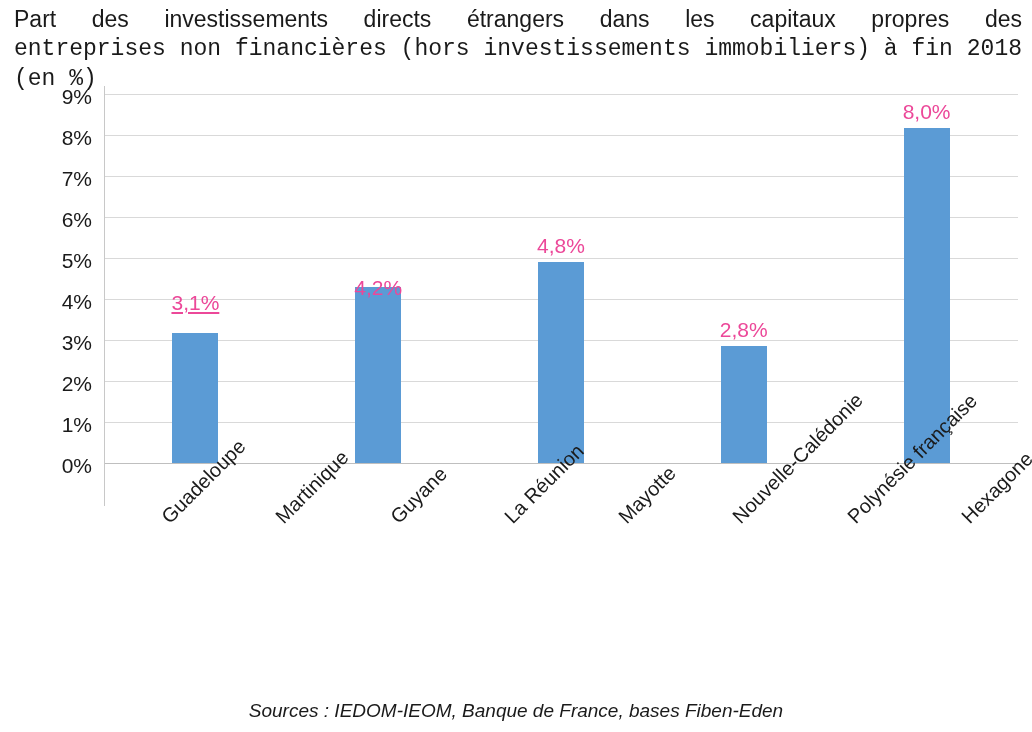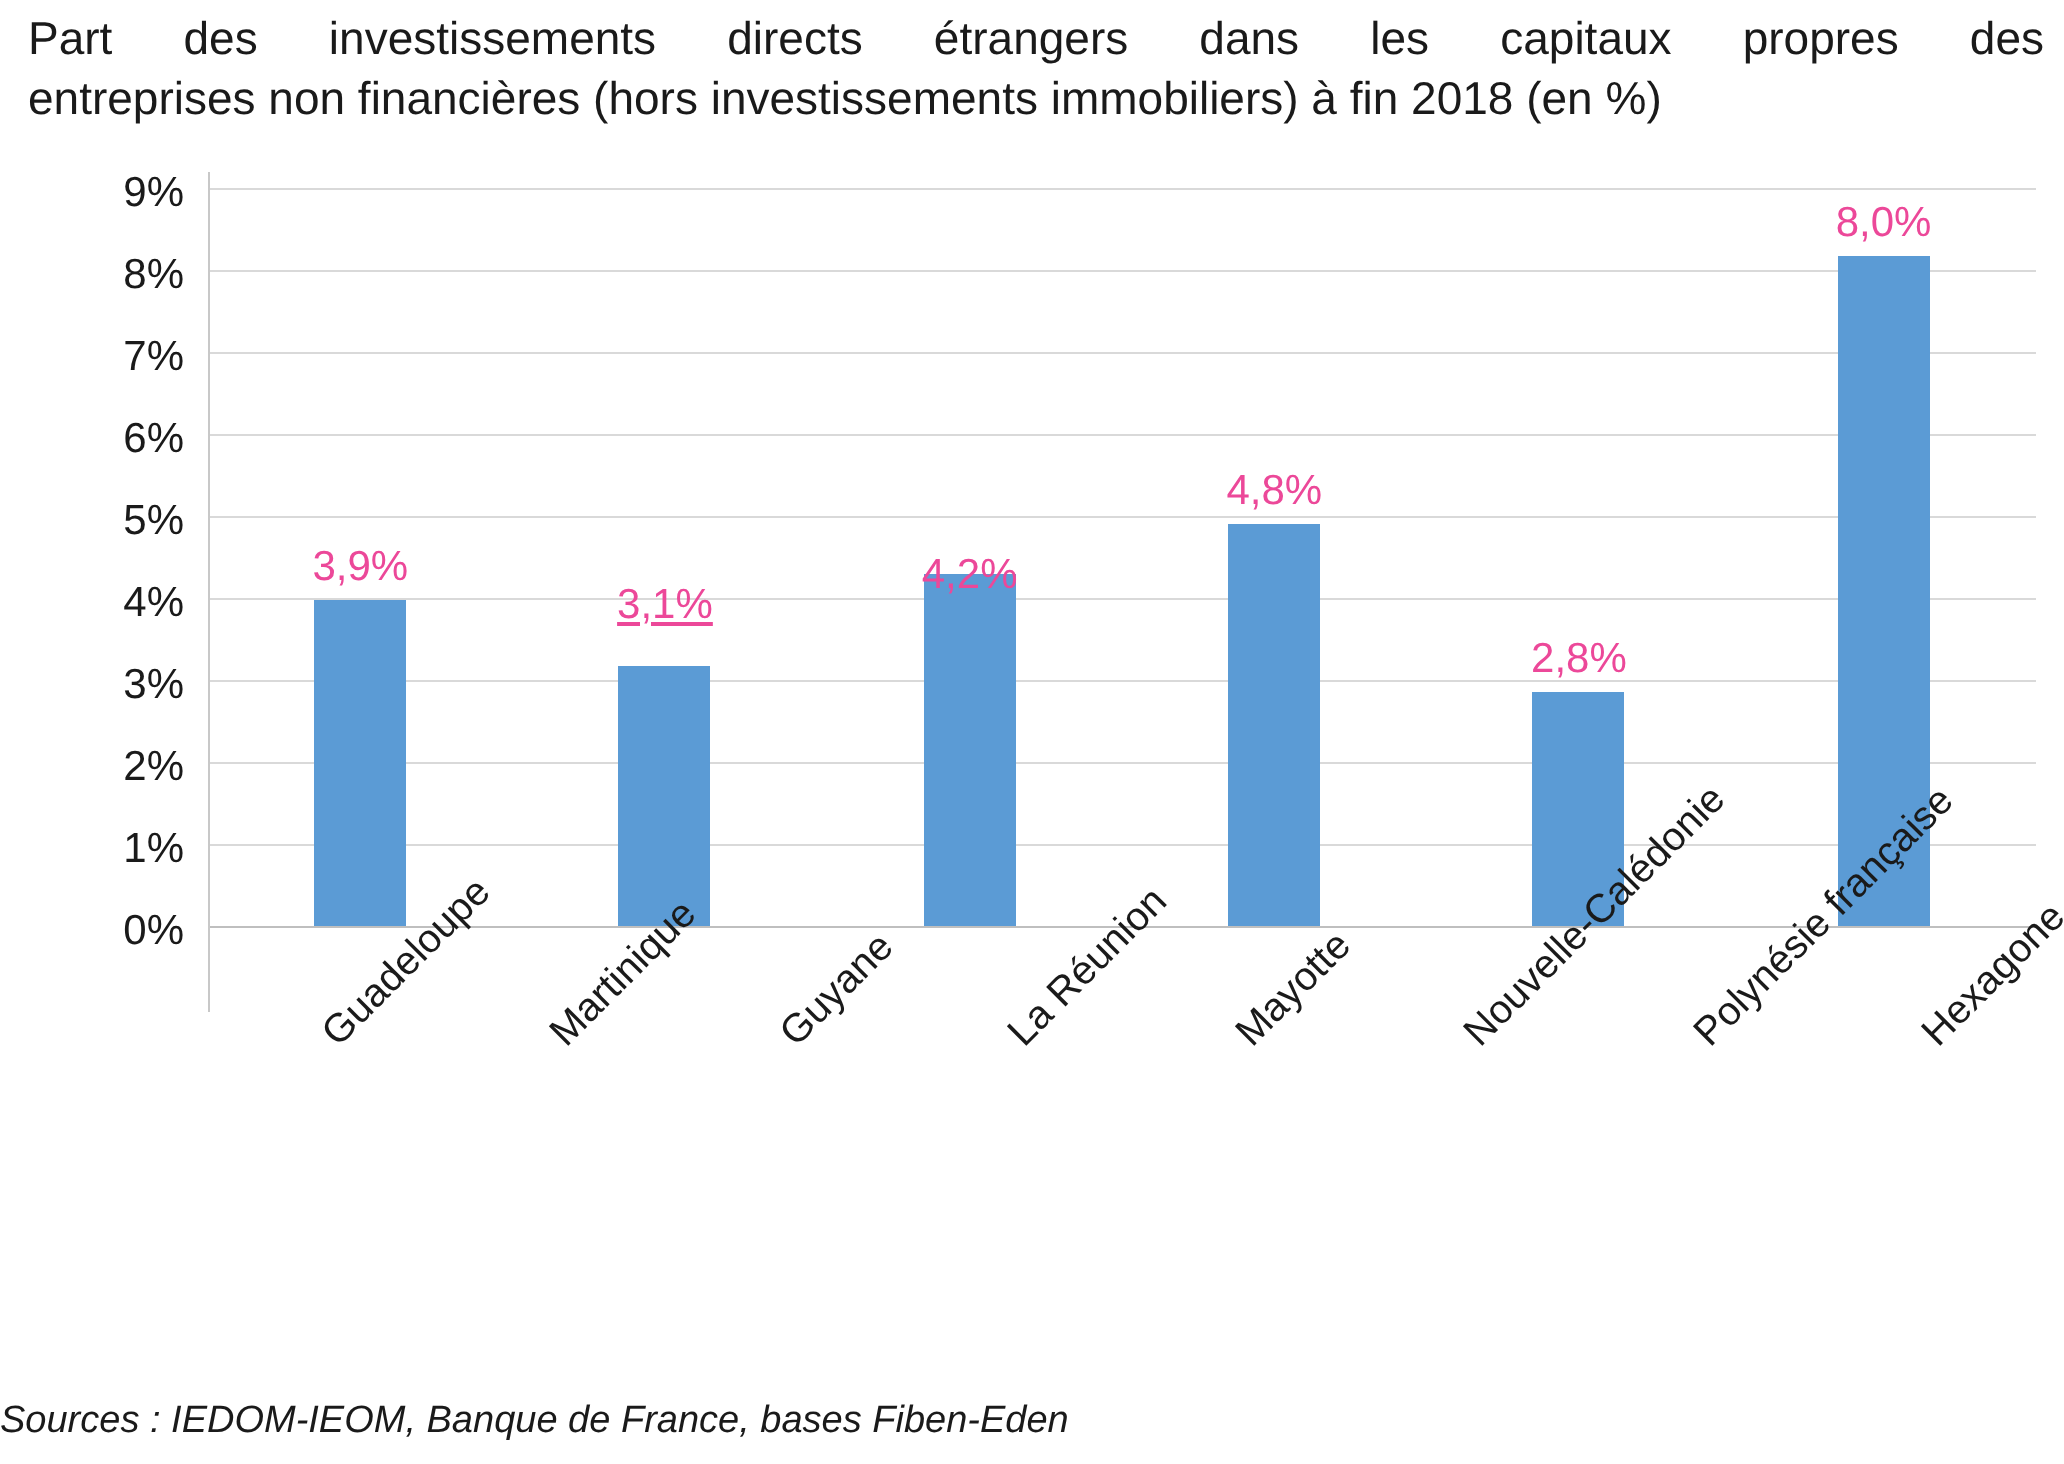--- a/index.html
+++ b/index.html
@@ -23,20 +23,21 @@
     top: 4px;
     width: 1008px;
     font-size: 23px;
     line-height: 30px;
     text-align: justify;
     text-align-last: justify;
     color: #1a1a1a;
   }
   #chart-title .line2 {
     text-align-last: left;
+    font-family: Liberation Mono, monospace;
   }
 
   
   #plot-wrap {
     position: absolute;
     left: 0;
     top: 86px;
     width: 1032px;
     height: 420px;
   }
@@ -135,21 +136,21 @@
     transform: translateX(-4px) rotate(-45deg);
     color: #1a1a1a;
   }
 
   
   #source-note {
     position: absolute;
     left: 0;
     top: 700px;
     width: 1032px;
-    text-align: left;
+    text-align: center;
     font-size: 19px;
     font-style: italic;
     color: #1a1a1a;
   }
 </style>
 </head>
 <body>
 
 <div id="chart-title">
   <div class="line1">Part des investissements directs étrangers dans les capitaux propres des</div>
@@ -179,24 +180,20 @@
     <div class="gridline" style="top:172px;"></div>
     <div class="gridline" style="top:213px;"></div>
     <div class="gridline" style="top:254px;"></div>
     <div class="gridline" style="top:295px;"></div>
     <div class="gridline" style="top:336px;"></div>
     <div class="gridline axis0" style="top:377px;"></div>
   </div>
 
   <div id="bars">
     <div class="bar-slot">
-      <div class="bar" style="height:163px;bottom:43px;"></div>
-      <div class="bar-label" style="bottom:212px;">3,9%</div>
-    </div>
-    <div class="bar-slot">
       <div class="bar" style="height:130px;bottom:43px;"></div>
       <div class="bar-label" style="bottom:193px;text-decoration:underline;">3,1%</div>
     </div>
     <div class="bar-slot">
       <div class="bar" style="height:176px;bottom:43px;"></div>
       <div class="bar-label" style="bottom:208px;">4,2%</div>
     </div>
     <div class="bar-slot">
       <div class="bar" style="height:201px;bottom:43px;"></div>
       <div class="bar-label" style="bottom:250px;">4,8%</div>

